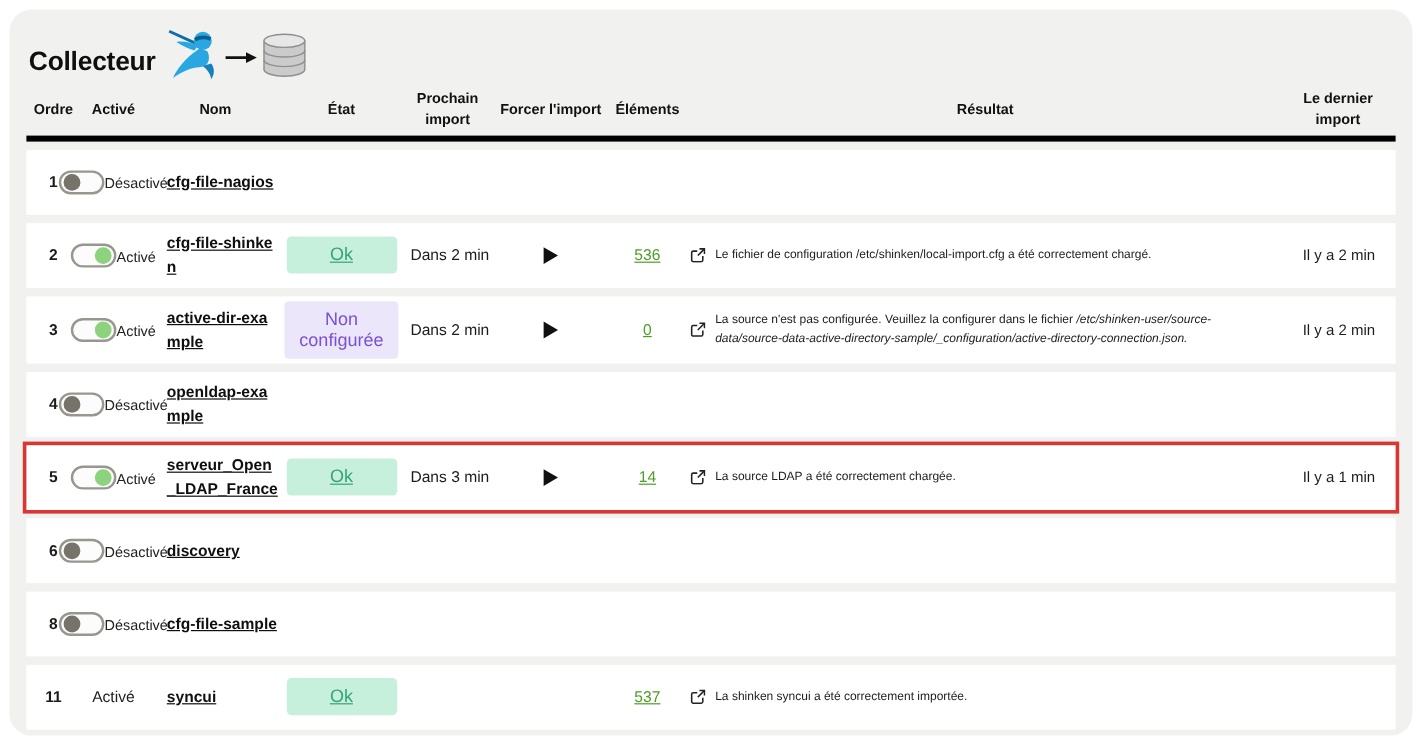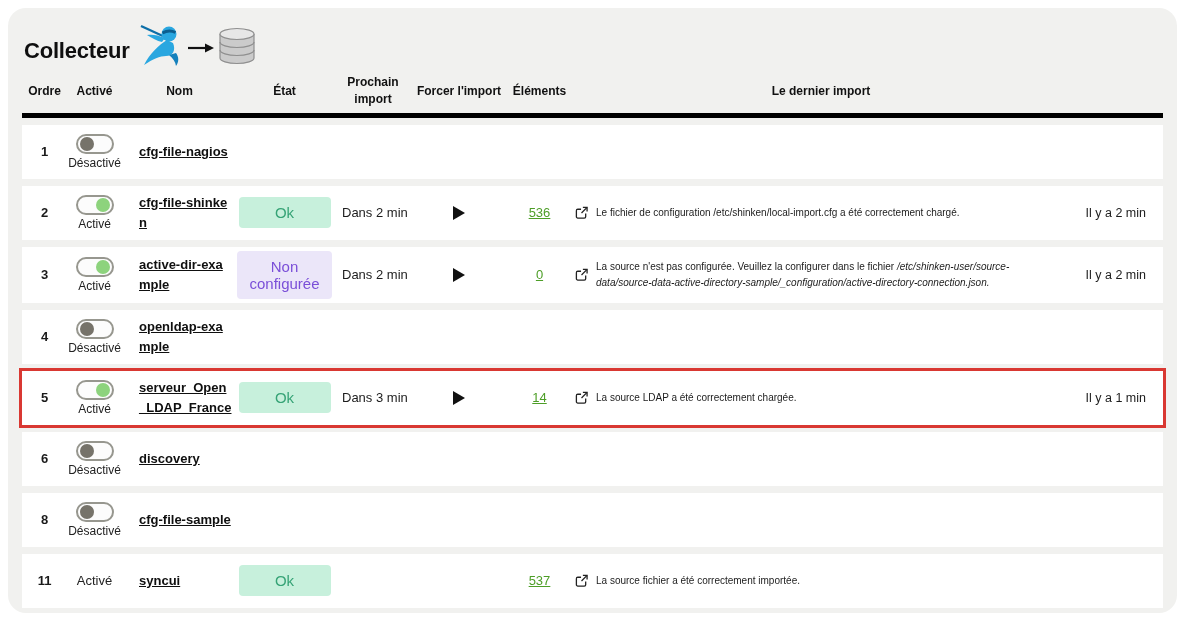--- a/index.html
+++ b/index.html
@@ -16,31 +16,31 @@
   .logo{margin-left:8px;}
   .table{margin:0 14px;}
   .grid{display:grid;grid-template-columns:45px 55px 115px 95px 82px 90px 71px 1fr 96px;align-items:center;}
   .thead{min-height:42px;border-bottom:5px solid #000000;align-items:center;}
   .th{font-size:12px;font-weight:bold;text-align:center;line-height:1.45;padding:4px 2px;color:#111;}
   .row{background:#ffffff;min-height:54px;margin-top:7px;padding:4px 0;position:relative;}
   .row:first-of-type{margin-top:6px;}
   .row.highlighted{box-shadow:0 0 0 3px var(--highlight-red);z-index:2;}
   .cell{font-size:13px;}
   .c-ordre{text-align:center;font-weight:bold;}
-  .c-active{display:flex;flex-direction:column;align-items:center;justify-content:center;}
+  .c-active{display:flex;flex-direction:row;align-items:center;justify-content:center;}
   .toggle{width:38px;height:20px;border:2px solid #97978f;border-radius:11px;background:#fcfcfc;position:relative;cursor:pointer;flex:0 0 auto;}
   .toggle .knob{position:absolute;top:1px;width:14px;height:14px;border-radius:50%;background:var(--toggle-off);left:2px;}
   .toggle.on .knob{left:auto;right:2px;background:var(--toggle-on);}
   .toggle-label{font-size:12px;margin-top:2px;color:#222;white-space:nowrap;}
   .enabled-text{font-size:13px;color:#222;}
   .c-nom{padding-right:4px;margin-left:17px;}
   .name{font-weight:bold;color:#0f0f0f;text-decoration:underline;word-break:break-all;line-height:1.55;cursor:pointer;}
   .c-etat{display:flex;justify-content:center;}
   .badge{display:inline-block;width:92px;padding:7px 0;text-align:center;font-size:15px;border-radius:4px;}
-  .badge.ok{background:var(--ok-bg);color:var(--ok-text);}
+  .badge.ok{background:var(--ok-bg);color:var(--ok-text);text-decoration:underline;}
   .badge.not-configured{background:var(--not-configured-bg);color:var(--not-configured-text);width:auto;padding:7px 8px;}
   .c-prochain{padding-left:10px;color:#1c1c1c;}
   .c-forcer{display:flex;justify-content:center;}
   .play{background:none;border:none;cursor:pointer;padding:4px;}
   .play-tri{display:block;width:0;height:0;border-left:12px solid #111;border-top:7px solid transparent;border-bottom:7px solid transparent;}
   .c-elements{text-align:center;}
   .count{font-weight:normal;color:var(--link-green);text-decoration:underline;cursor:pointer;}
   .c-result{display:flex;align-items:center;gap:8px;padding-right:12px;}
   .ext{flex:0 0 auto;display:inline-flex;cursor:pointer;}
   .rtext{font-size:10px;line-height:1.55;color:#1c1c1c;}
@@ -79,20 +79,21 @@
 
   <div class="table">
     <div class="grid thead">
       <div class="th">Ordre</div>
       <div class="th">Activé</div>
       <div class="th">Nom</div>
       <div class="th">État</div>
       <div class="th">Prochain import</div>
       <div class="th">Forcer l'import</div>
       <div class="th">Éléments</div>
+      <div class="th">Résultat</div>
       <div class="th">Le dernier import</div>
     </div>
 
     <div class="grid row">
       <div class="cell c-ordre">1</div>
       <div class="cell c-active">
         <div class="toggle off">
             <span class="knob"></span>
           </div>
         <div class="toggle-label">Désactivé</div>
@@ -286,18 +287,18 @@
       <div class="cell c-forcer"></div>
       <div class="cell c-elements"><a class="count">537</a></div>
       <div class="cell c-result">
         <span class="ext">
             <svg width="13" height="13" viewBox="0 0 14 14">
               <path d="M11.5 8v3.5a1.5 1.5 0 0 1-1.5 1.5H3a1.5 1.5 0 0 1-1.5-1.5V5A1.5 1.5 0 0 1 3 3.5h3.5" fill="none" stroke="#222" stroke-width="1.4"></path>
               <path d="M8.5 1.5H13V6" fill="none" stroke="#222" stroke-width="1.4"></path>
               <path d="M13 1.5L7 7.5" stroke="#222" stroke-width="1.4"></path>
             </svg>
           </span>
-        <span class="rtext"><span>La source fichier a été correctement importée.</span><em></em></span>
+        <span class="rtext"><span>La shinken syncui a été correctement importée.</span><em></em></span>
       </div>
       <div class="cell c-last"></div>
     </div>
   </div>
 </div>
 
 </body></html>

